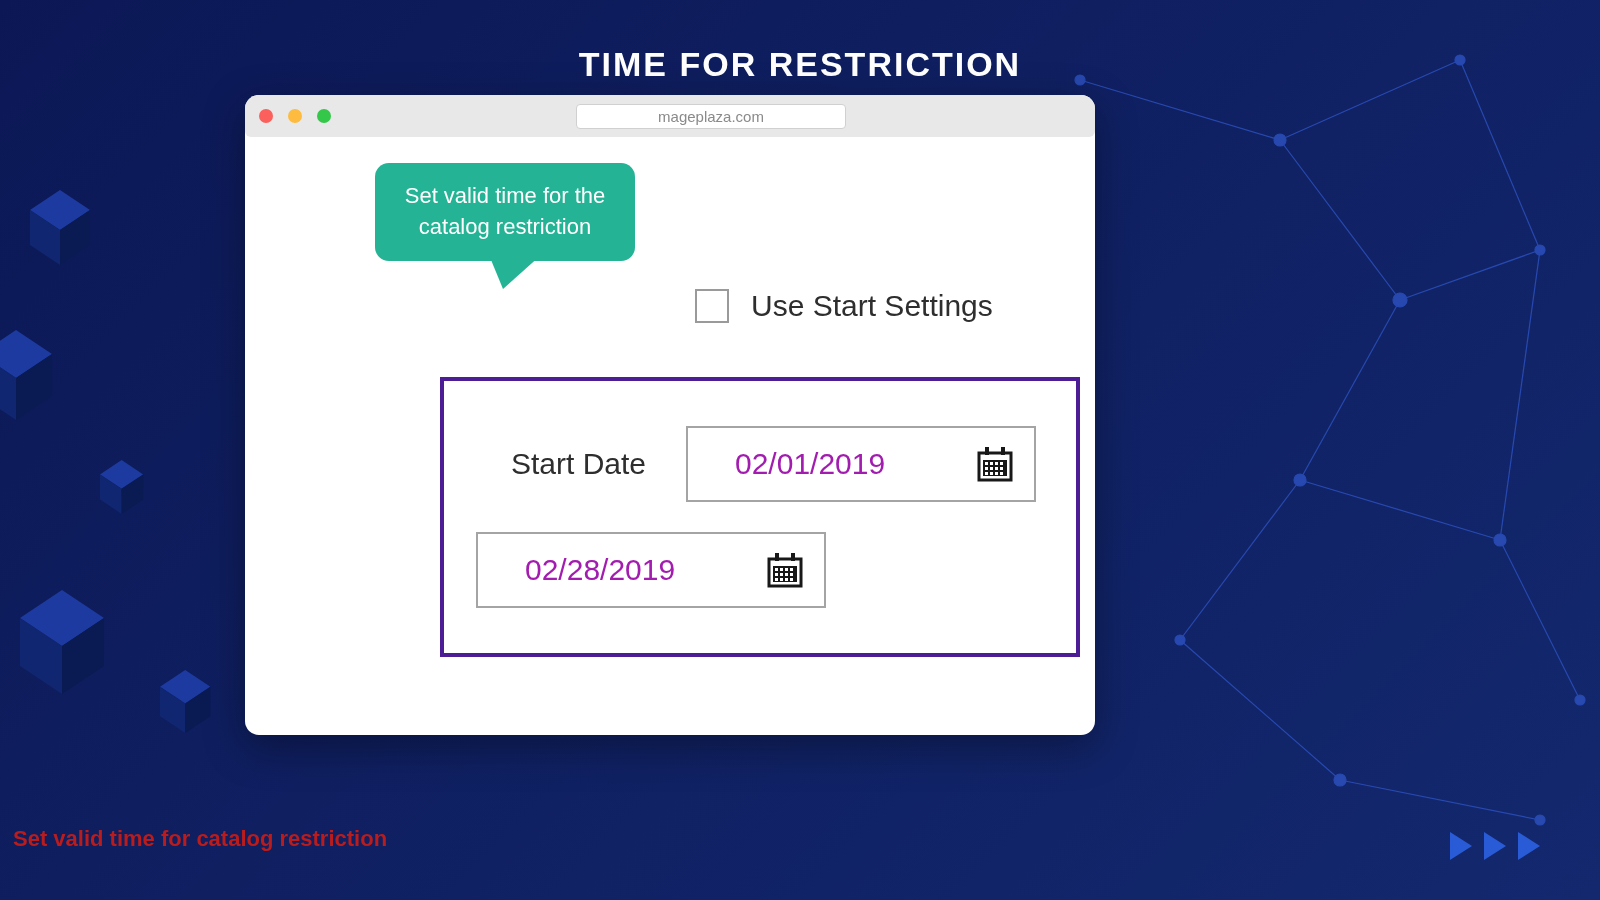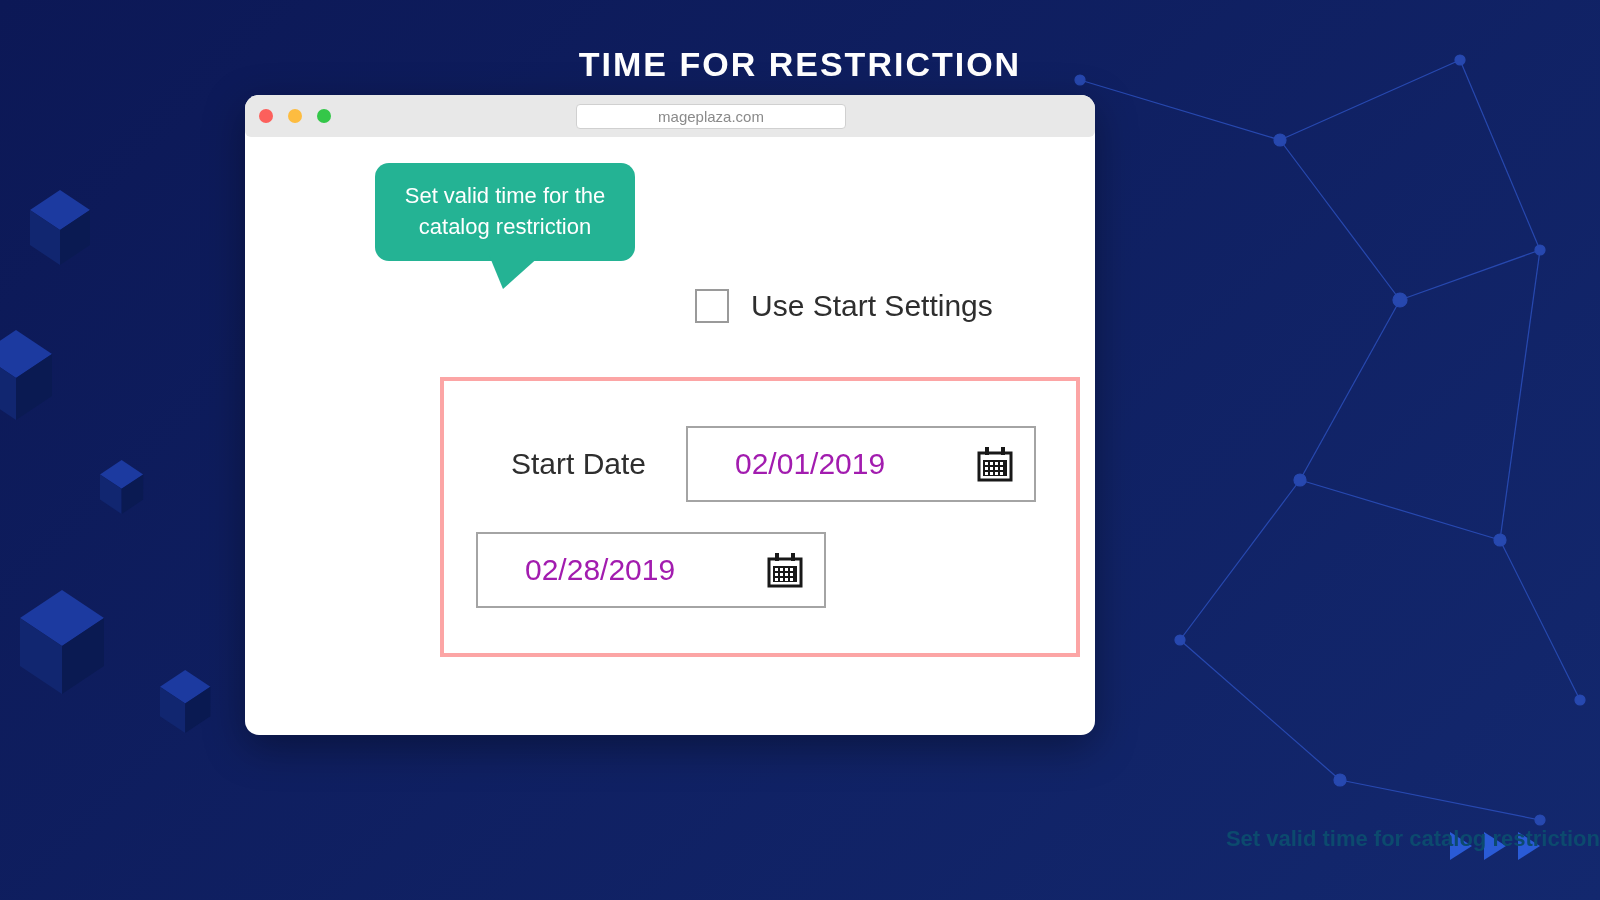--- a/index.html
+++ b/index.html
@@ -19,24 +19,24 @@
 }
 .page-title {
   color: #ffffff;
   font-size: 34px;
   font-weight: 800;
   letter-spacing: 2px;
   text-align: center;
   padding-top: 45px;
 }
 .subcaption {
-  color: #0c4a6e;
+  color: #b91c1c;
   font-size: 22px;
   font-weight: 600;
-  text-align: right;
+  text-align: left;
   position: absolute;
   bottom: 48px;
   left: 0; right: 0; margin-left: 13px;
 }
 .browser-window {
   position: absolute;
   top: 95px;
   left: 245px;
   width: 850px;
   height: 640px;
@@ -147,21 +147,21 @@
 .checkbox-label {
   font-size: 30px;
   color: #2e2e2e;
 }
 .date-box {
   position: absolute;
   top: 240px;
   left: 195px;
   width: 640px;
   height: 280px;
-  border: 4px solid #fca5a5;
+  border: 4px solid #4c1d95;
   padding: 30px 32px;
   display: flex;
   flex-direction: column;
   justify-content: space-around;
 }
 .date-row {
   display: flex;
   align-items: center;
   gap: 40px;
 }

